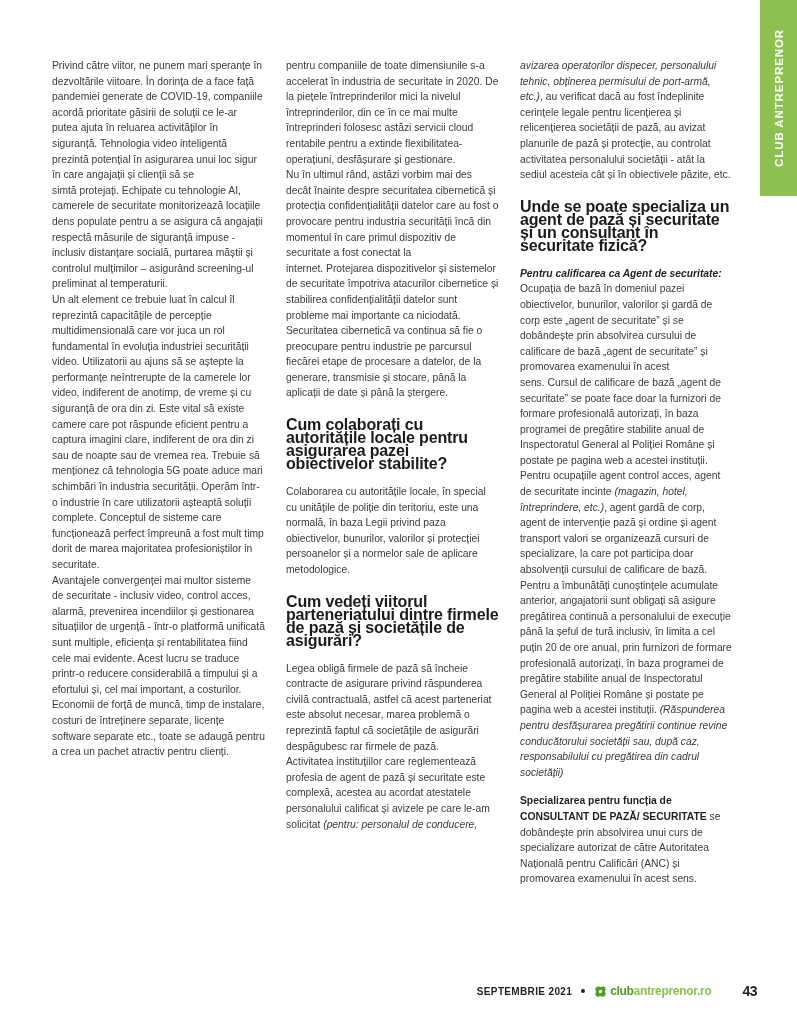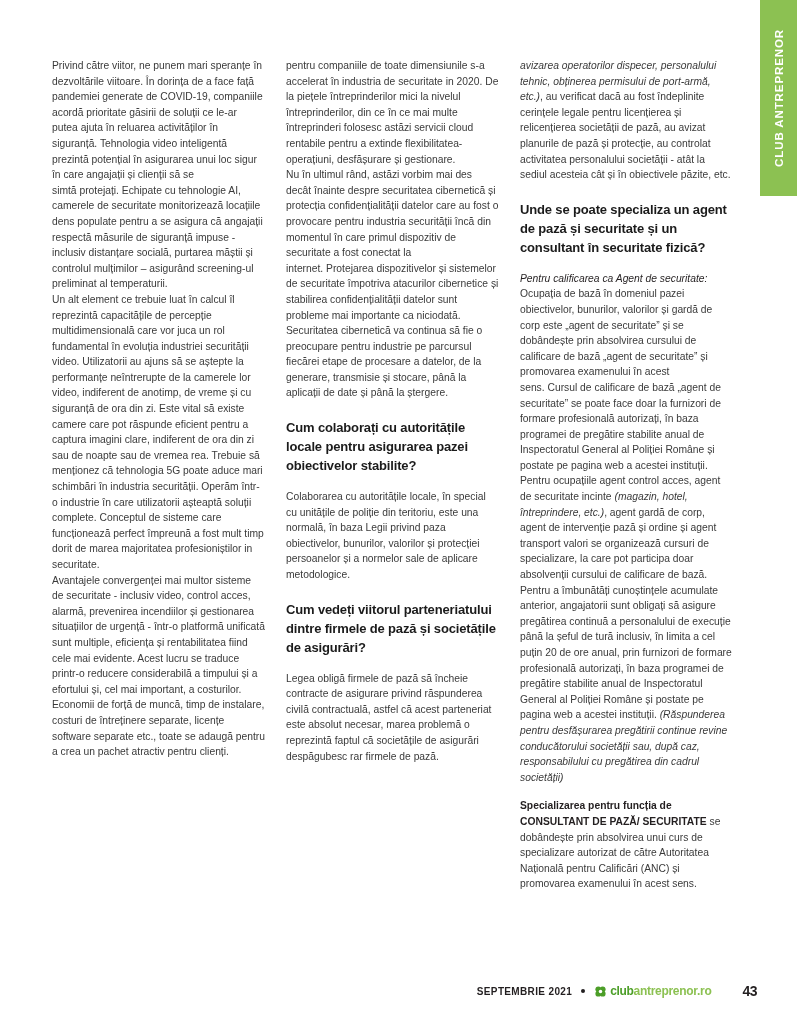--- a/index.html
+++ b/index.html
@@ -62,25 +62,25 @@
     color: #3a3a3a;
     margin: 0;
     text-align: left;
     hyphens: none;
     font-family: "Liberation Sans", sans-serif;
   }
   .para + .para { margin-top: 0px; }
   .para.gap { margin-top: 13px; }
   .para .it { font-style: italic; }
   .para .bd { font-weight: bold; font-style: normal; color: #231f20; }
-  .para .bdi { font-weight: normal; font-style: italic; color: #231f20; }
+  .para .bdi { font-weight: bold; font-style: italic; color: #231f20; }
 
   .heading {
-    font-size: 13px;
-    line-height: 19px;
+    font-size: 16px;
+    line-height: 13px;
     font-weight: bold;
     color: #1b1b1b;
     margin: 17px 0 14px 0;
     letter-spacing: -0.15px;
     font-family: "Liberation Sans", sans-serif;
   }
 
   
   .footer {
     position: absolute;
@@ -148,20 +148,21 @@
         <p class="para">Avantajele convergenței mai multor sisteme de securitate - inclusiv video, control acces, alarmă, prevenirea incendiilor și gestionarea situațiilor de urgență - într-o platformă unificată sunt multiple, eficiența și rentabilitatea fiind cele mai evidente. Acest lucru se traduce printr-o reducere considerabilă a timpului și a efortului și, cel mai important, a costurilor. Economii de forță de muncă, timp de instalare, costuri de întreținere separate, licențe software separate etc., toate se adaugă pentru a crea un pachet atractiv pentru clienți.</p>
       </div>
     <div class="col" id="col2">
         <p class="para">pentru companiile de toate dimensiunile s-a accelerat în industria de securitate in 2020. De la piețele întreprinderilor mici la nivelul întreprinderilor, din ce în ce mai multe întreprinderi folosesc astăzi servicii cloud rentabile pentru a extinde flexibilitatea-operațiuni, desfășurare și gestionare.</p>
         <p class="para">Nu în ultimul rând, astăzi vorbim mai des decât înainte despre securitatea cibernetică și protecția confidențialității datelor care au fost o provocare pentru industria securității încă din momentul în care primul dispozitiv de securitate a fost conectat la</p>
         <p class="para">internet. Protejarea dispozitivelor și sistemelor de securitate împotriva atacurilor cibernetice și stabilirea confidențialității datelor sunt probleme mai importante ca niciodată. Securitatea cibernetică va continua să fie o preocupare pentru industrie pe parcursul fiecărei etape de procesare a datelor, de la generare, transmisie și stocare, până la aplicații de date și până la ștergere.</p>
         <div class="heading">Cum colaborați cu autoritățile locale pentru asigurarea pazei obiectivelor stabilite?</div>
         <p class="para">Colaborarea cu autoritățile locale, în special cu unitățile de poliție din teritoriu, este una normală, în baza Legii privind paza obiectivelor, bunurilor, valorilor și protecției persoanelor și a normelor sale de aplicare metodologice.</p>
         <div class="heading">Cum vedeți viitorul parteneriatului dintre firmele de pază și societățile de asigurări?</div>
         <p class="para">Legea obligă firmele de pază să încheie contracte de asigurare privind răspunderea civilă contractuală, astfel că acest parteneriat este absolut necesar, marea problemă o reprezintă faptul că societățile de asigurări despăgubesc rar firmele de pază.</p>
+        <p class="para"><span>Activitatea instituțiilor care reglementează profesia de agent de pază și securitate este complexă, acestea au acordat atestatele personalului calificat și avizele pe care le-am solicitat </span><span class="it">(pentru: personalul de conducere,</span></p>
       </div>
     <div class="col" id="col3">
         <p class="para"><span class="it">avizarea operatorilor dispecer, personalului tehnic, obținerea permisului de port-armă, etc.)</span><span>, au verificat dacă au fost îndeplinite cerințele legale pentru licențierea și relicențierea societății de pază, au avizat planurile de pază și protecție, au controlat activitatea personalului societății - atât la sediul acesteia cât și în obiectivele păzite, etc.</span></p>
         <div class="heading">Unde se poate specializa un agent de pază și securitate și un consultant în securitate fizică?</div>
         <p class="para"><span class="bdi">Pentru calificarea ca Agent de securitate:</span><span> Ocupația de bază în domeniul pazei obiectivelor, bunurilor, valorilor și gardă de corp este „agent de securitate” și se dobândește prin absolvirea cursului de calificare de bază „agent de securitate” și promovarea examenului în acest</span></p>
         <p class="para"><span>sens. Cursul de calificare de bază „agent de securitate” se poate face doar la furnizori de formare profesională autorizați, în baza programei de pregătire stabilite anual de Inspectoratul General al Poliției Române și postate pe pagina web a acestei instituții. Pentru ocupațiile agent control acces, agent de securitate incinte </span><span class="it">(magazin, hotel, întreprindere, etc.)</span><span>, agent gardă de corp, agent de intervenție pază și ordine și agent transport valori se organizează cursuri de specializare, la care pot participa doar absolvenții cursului de calificare de bază. Pentru a îmbunătăți cunoștințele acumulate anterior, angajatorii sunt obligați să asigure pregătirea continuă a personalului de execuție până la șeful de tură inclusiv, în limita a cel puțin 20 de ore anual, prin furnizori de formare profesională autorizați, în baza programei de pregătire stabilite anual de Inspectoratul General al Poliției Române și postate pe pagina web a acestei instituții. </span><span class="it">(Răspunderea pentru desfășurarea pregătirii continue revine conducătorului societății sau, după caz, responsabilului cu pregătirea din cadrul societății)</span></p>
         <p class="para gap"><span class="bd">Specializarea pentru funcția de CONSULTANT DE PAZĂ/ SECURITATE</span><span> se dobândește prin absolvirea unui curs de specializare autorizat de către Autoritatea Națională pentru Calificări (ANC) și promovarea examenului în acest sens.</span></p>
       </div>
   </div>
 </div>

